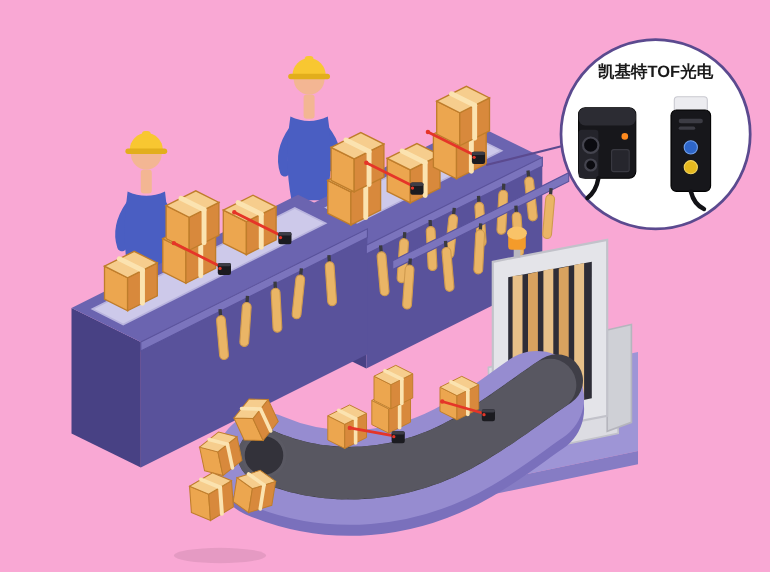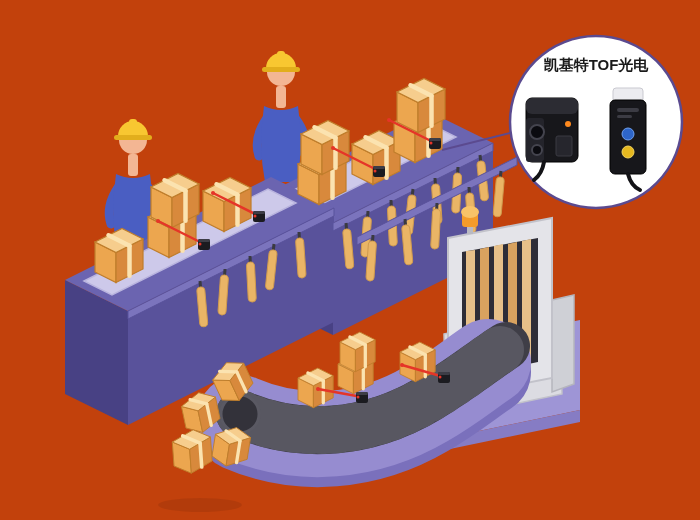--- a/index.html
+++ b/index.html
@@ -1,16 +1,16 @@
 <!DOCTYPE html>
 <html style="--accent: #5b4a8f; --platformTop: #6b64b0; --platformFront: #59529b; --platformSide: #484184; --lane: #cdc9ea; --boxTop: #f6cd8d; --boxLeft: #eca64f; --boxRight: #d8893c; --boxEdge: #bf7d2b; --tape: #fbe3b0; --beam: #e53528; --sensor: #1b1b20; --rod: #eab566; --rodStroke: #cf9a4e; --rail: #7b74bd; --beltDark: #3f3e47; --beltSlat: #585761; --baseLight: #968cd0; --baseDark: #7a70bc; --gateFrame: #e4e4e9; --gateInner: #2e2d37; --stripA: #e7c089; --stripB: #d8a25f; --beacon: #f49b2a; --beaconDome: #f9c368; --skin: #f3b693; --helmet: #f8c731; --helmetDark: #e2ae1c; --shirt: #4a5ec2;"><head>
 <meta charset="utf-8">
 <style>
   html,body{margin:0;padding:0;background:#ffffff;}
-  .stage{position:relative;width:700px;height:520px;background:#c2410c;overflow:hidden;
+  .stage{position:relative;width:700px;height:520px;background:#f9a8d4;overflow:hidden;
          font-family:"Liberation Sans",sans-serif;}
   svg{display:block;}
 
   
   .platform-top{fill:var(--platformTop);}
   .platform-front{fill:var(--platformFront);}
   .platform-side{fill:var(--platformSide);}
   .lane{fill:var(--lane);stroke:#b9b4de;stroke-width:1.5;}
 
   

